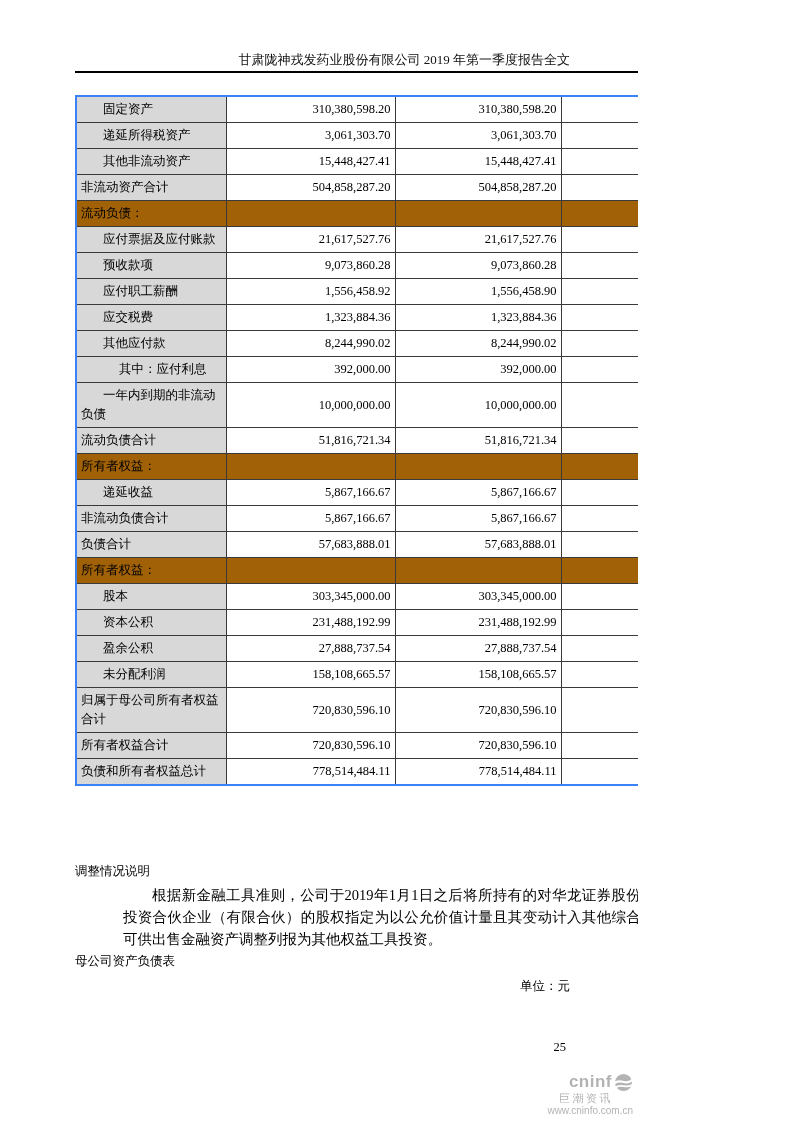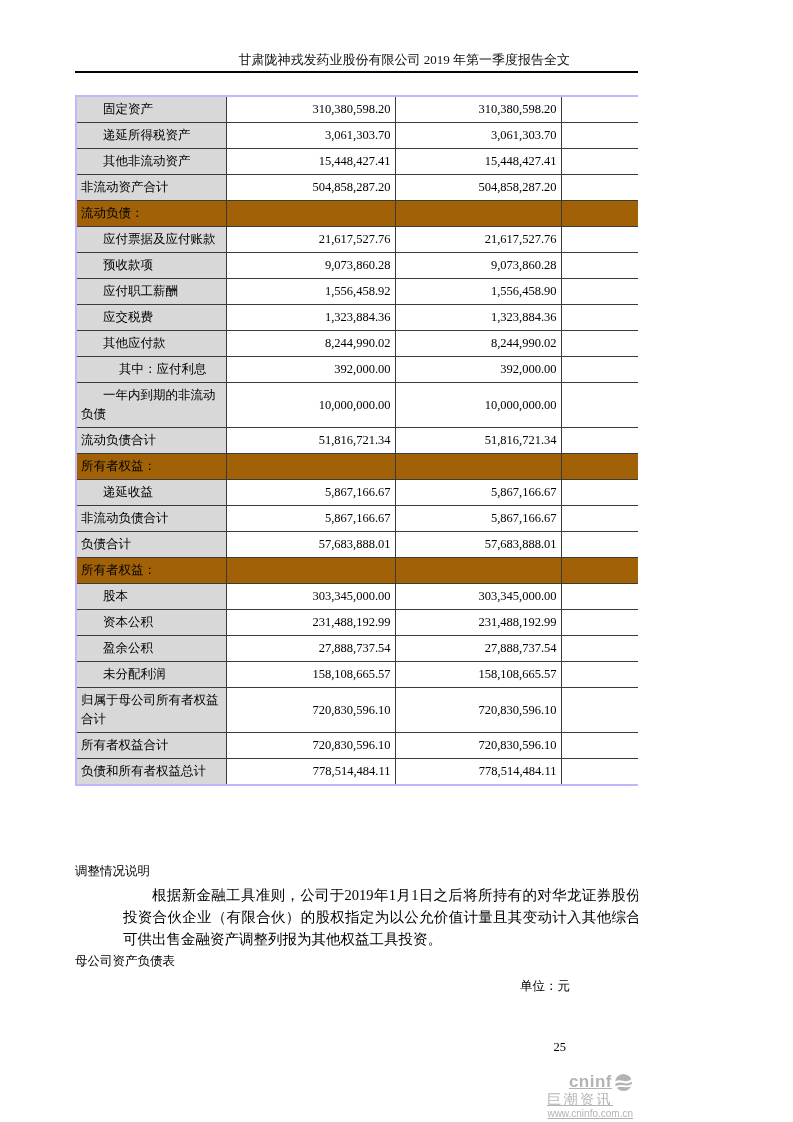--- a/index.html
+++ b/index.html
@@ -18,21 +18,21 @@
     position:absolute; top:51px; right:68px;
     font-size:13px; white-space:nowrap; color:#111;
   }
   .header-rule {
     position:absolute; top:71px; left:75px; width:650px;
     border-top:2px solid #000; height:0;
   }
   table.balance-sheet {
     position:absolute; top:95px; left:75px;
     width:650px; border-collapse:collapse; table-layout:fixed;
-    border:2px solid #c4b5fd;
+    border:2px solid #3b82f6;
   }
   table.balance-sheet td {
     border:1px solid #3a3a3a;
     font-size:12.5px; line-height:19px;
     padding:3px 4px;
     height:20px;
     vertical-align:middle;
     overflow:hidden;
   }
   td.lbl { background:#d8d8d8; text-align:left; word-break:break-all; }
@@ -55,30 +55,29 @@
     position:absolute; top:978px; right:68px; font-size:12.5px;
   }
   .page-number {
     position:absolute; top:1040px; right:72px; font-size:12.5px;text-align:right;
   }
   .cninfo-logo {
     position:absolute; top:1073px; right:5px;
     color:#b3b3b3; text-align:right;
     font-family:"Liberation Sans","DejaVu Sans",sans-serif;
     line-height:1.1;
-    text-decoration:underline;
   }
   .logo-top {
     display:flex; align-items:center; justify-content:flex-end; gap:2px;
   }
   .logo-brand {
     font-size:17px; font-weight:bold; letter-spacing:0.5px;
   }
   .logo-cn {
-    font-size:14px; letter-spacing:2.5px; margin:0 20px 1px 0;
+    font-size:11px; letter-spacing:2.5px; margin:0 20px 1px 0;
     font-family:"Liberation Sans","DejaVu Sans",sans-serif;
   }
   .logo-url { font-size:10px; }
 </style>
 </head>
 <body>
 
 <div class="page">
 
   <div class="doc-header">甘肃陇神戎发药业股份有限公司 2019 年第一季度报告全文</div>

